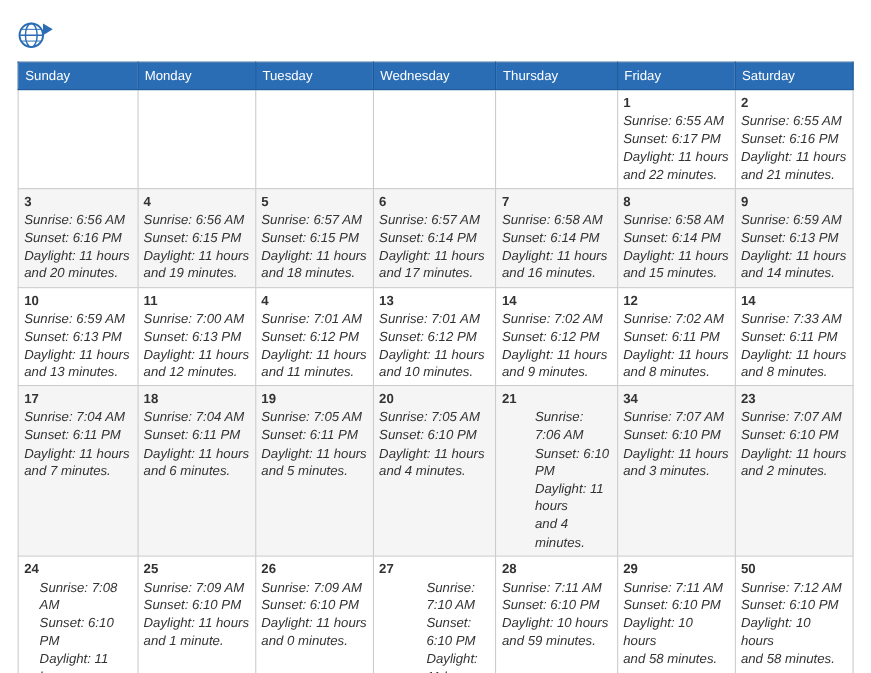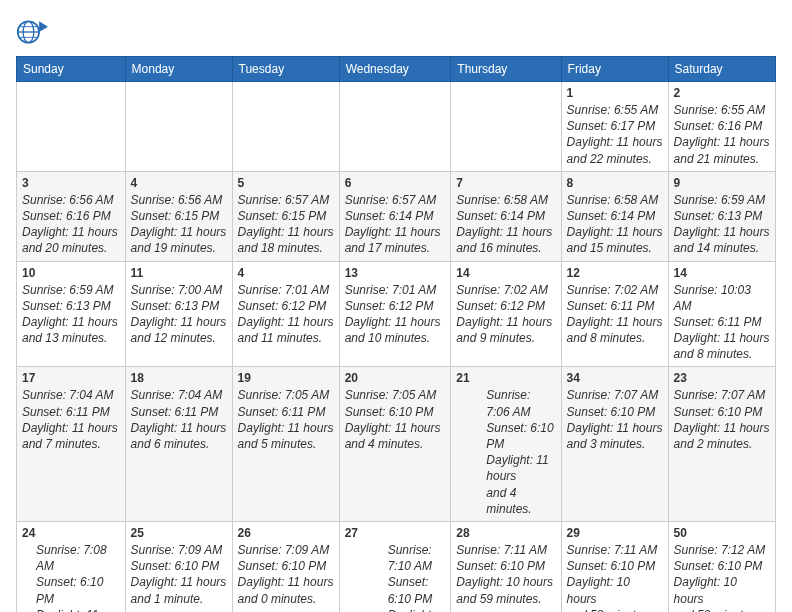--- a/index.html
+++ b/index.html
@@ -238,21 +238,21 @@
         </td>
         <td>
           <span class="day-number">12</span>
           <div class="day-info" style="white-space: pre-line;">Sunrise: 7:02 AM
 Sunset: 6:11 PM
 Daylight: 11 hours
 and 8 minutes.</div>
         </td>
         <td>
           <span class="day-number">14</span>
-          <div class="day-info" style="white-space: pre-line;">Sunrise: 10:03 AM
+          <div class="day-info" style="white-space: pre-line;">Sunrise: 7:33 AM
 Sunset: 6:11 PM
 Daylight: 11 hours
 and 8 minutes.</div>
         </td>
       </tr>
       <tr>
         <td>
           <span class="day-number">17</span>
           <div class="day-info" style="white-space: pre-line;">Sunrise: 7:04 AM
 Sunset: 6:11 PM

